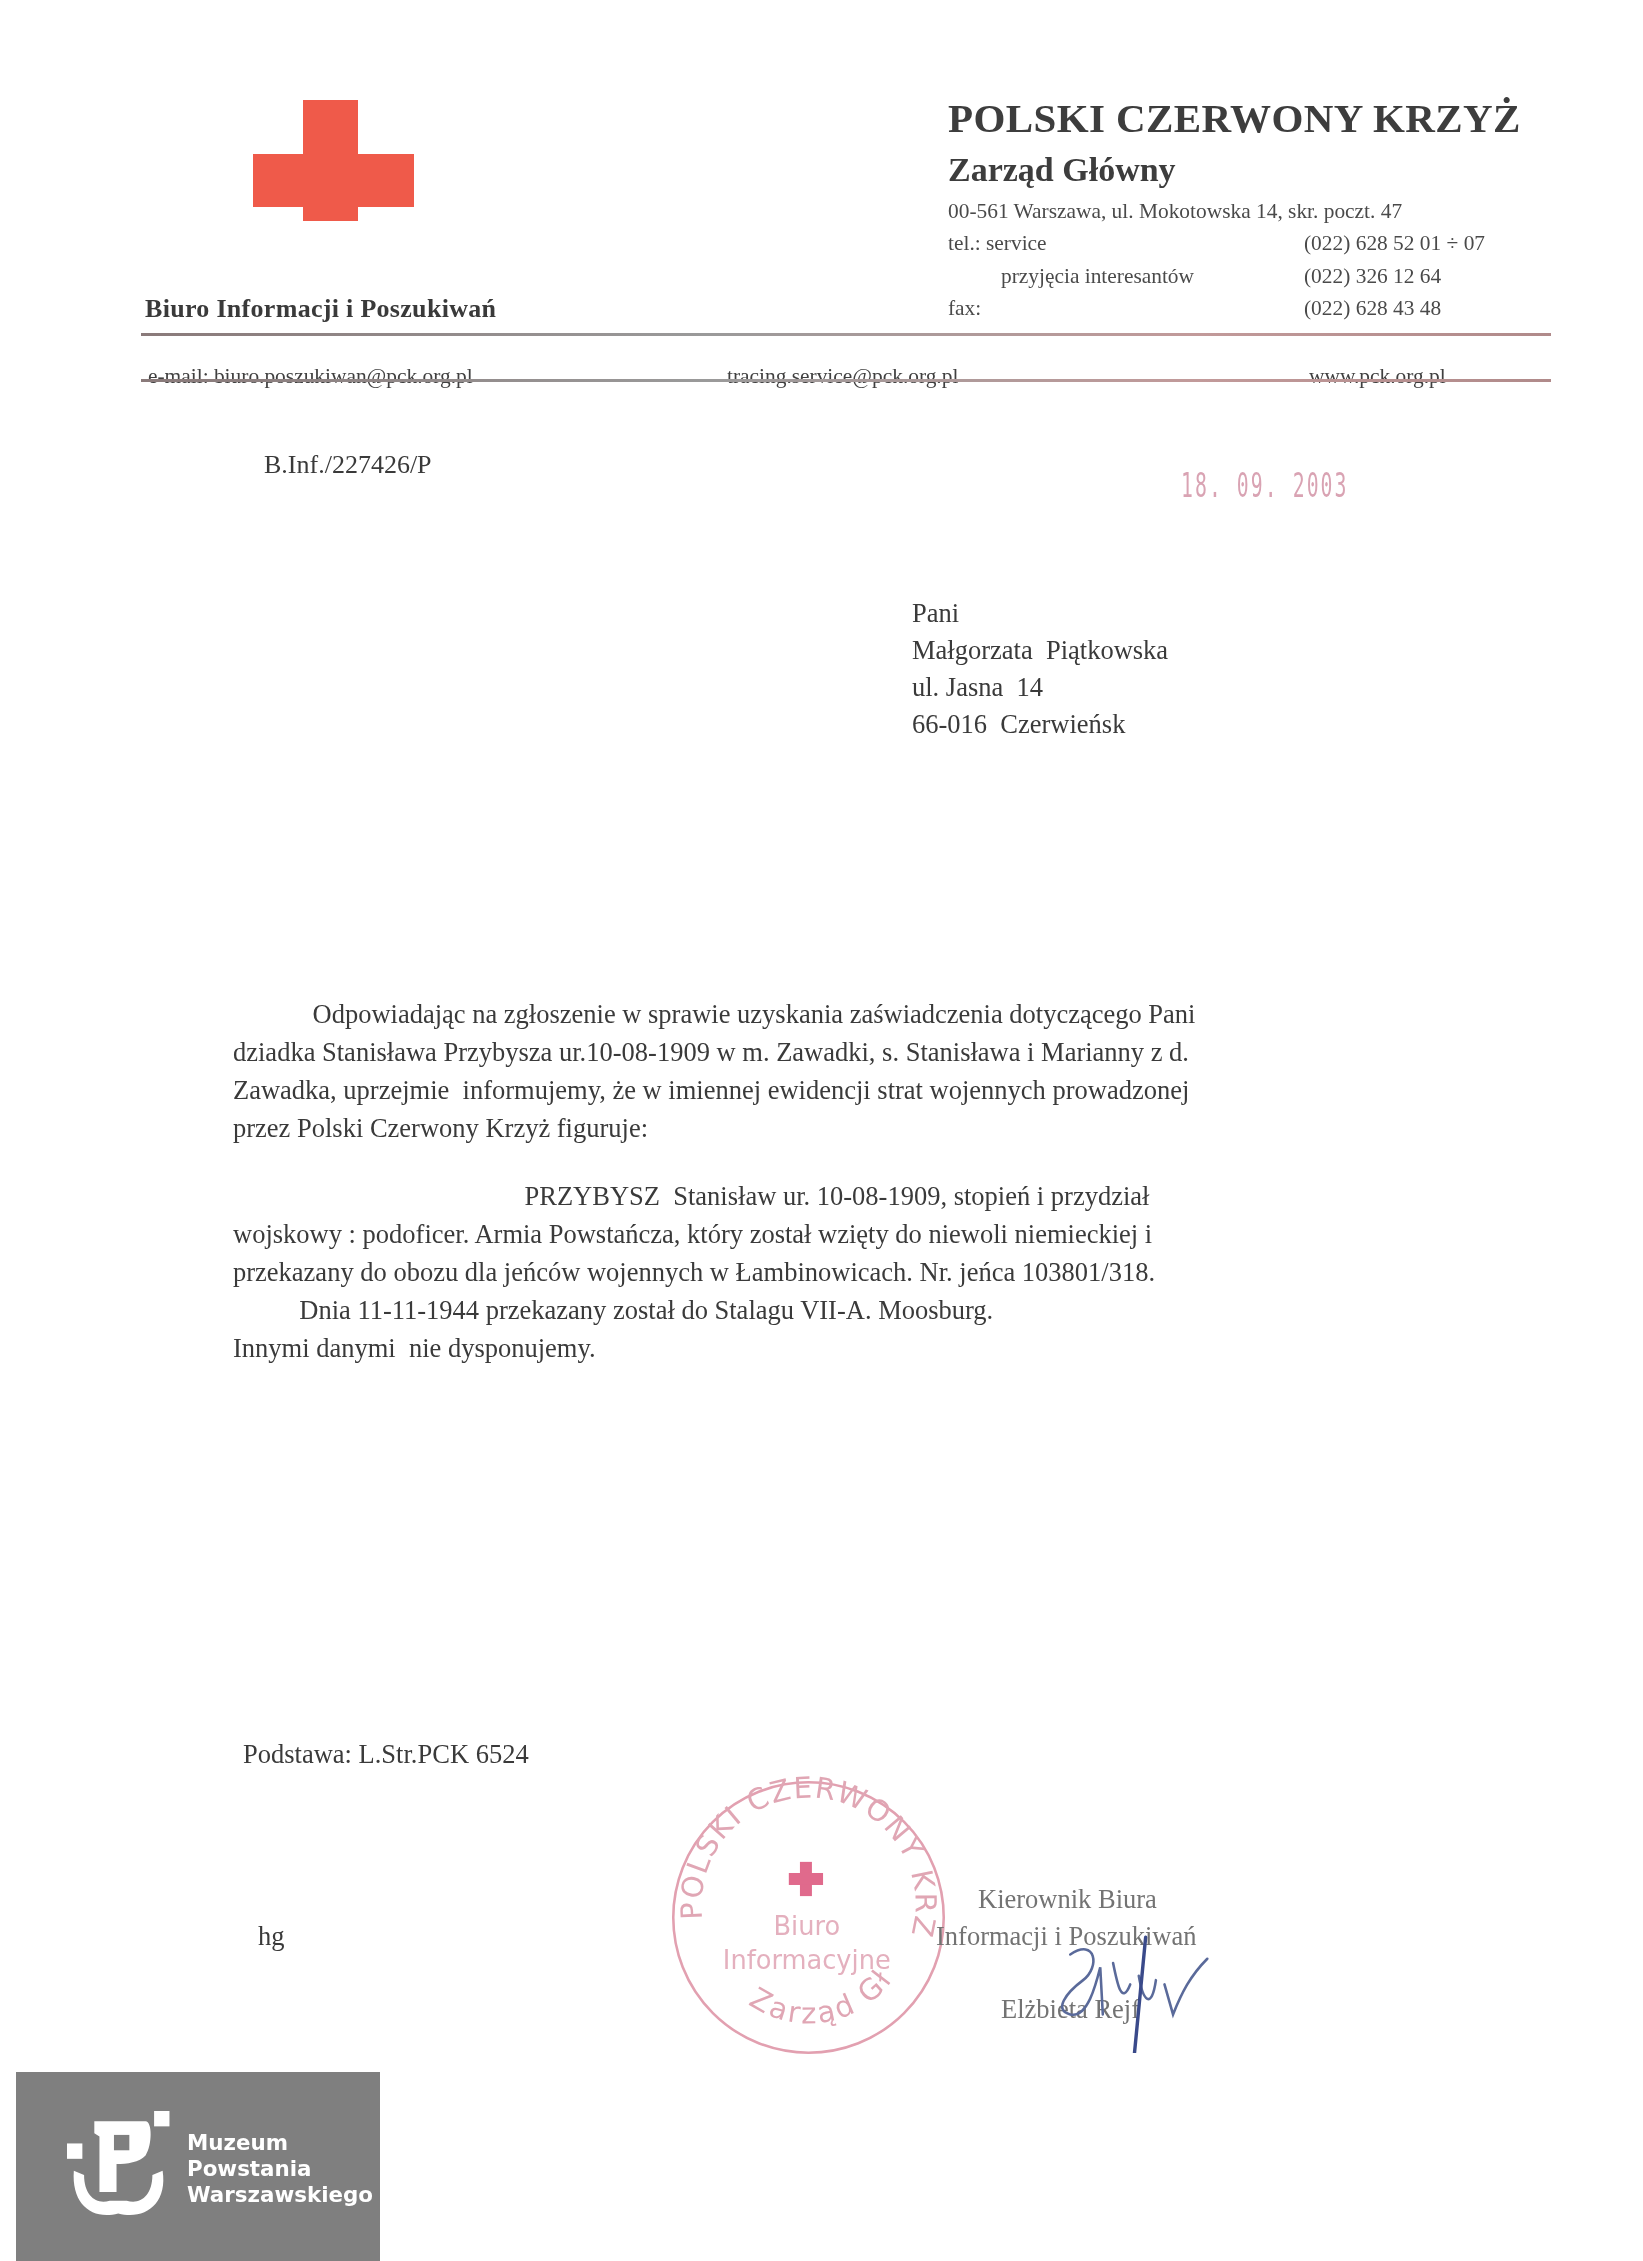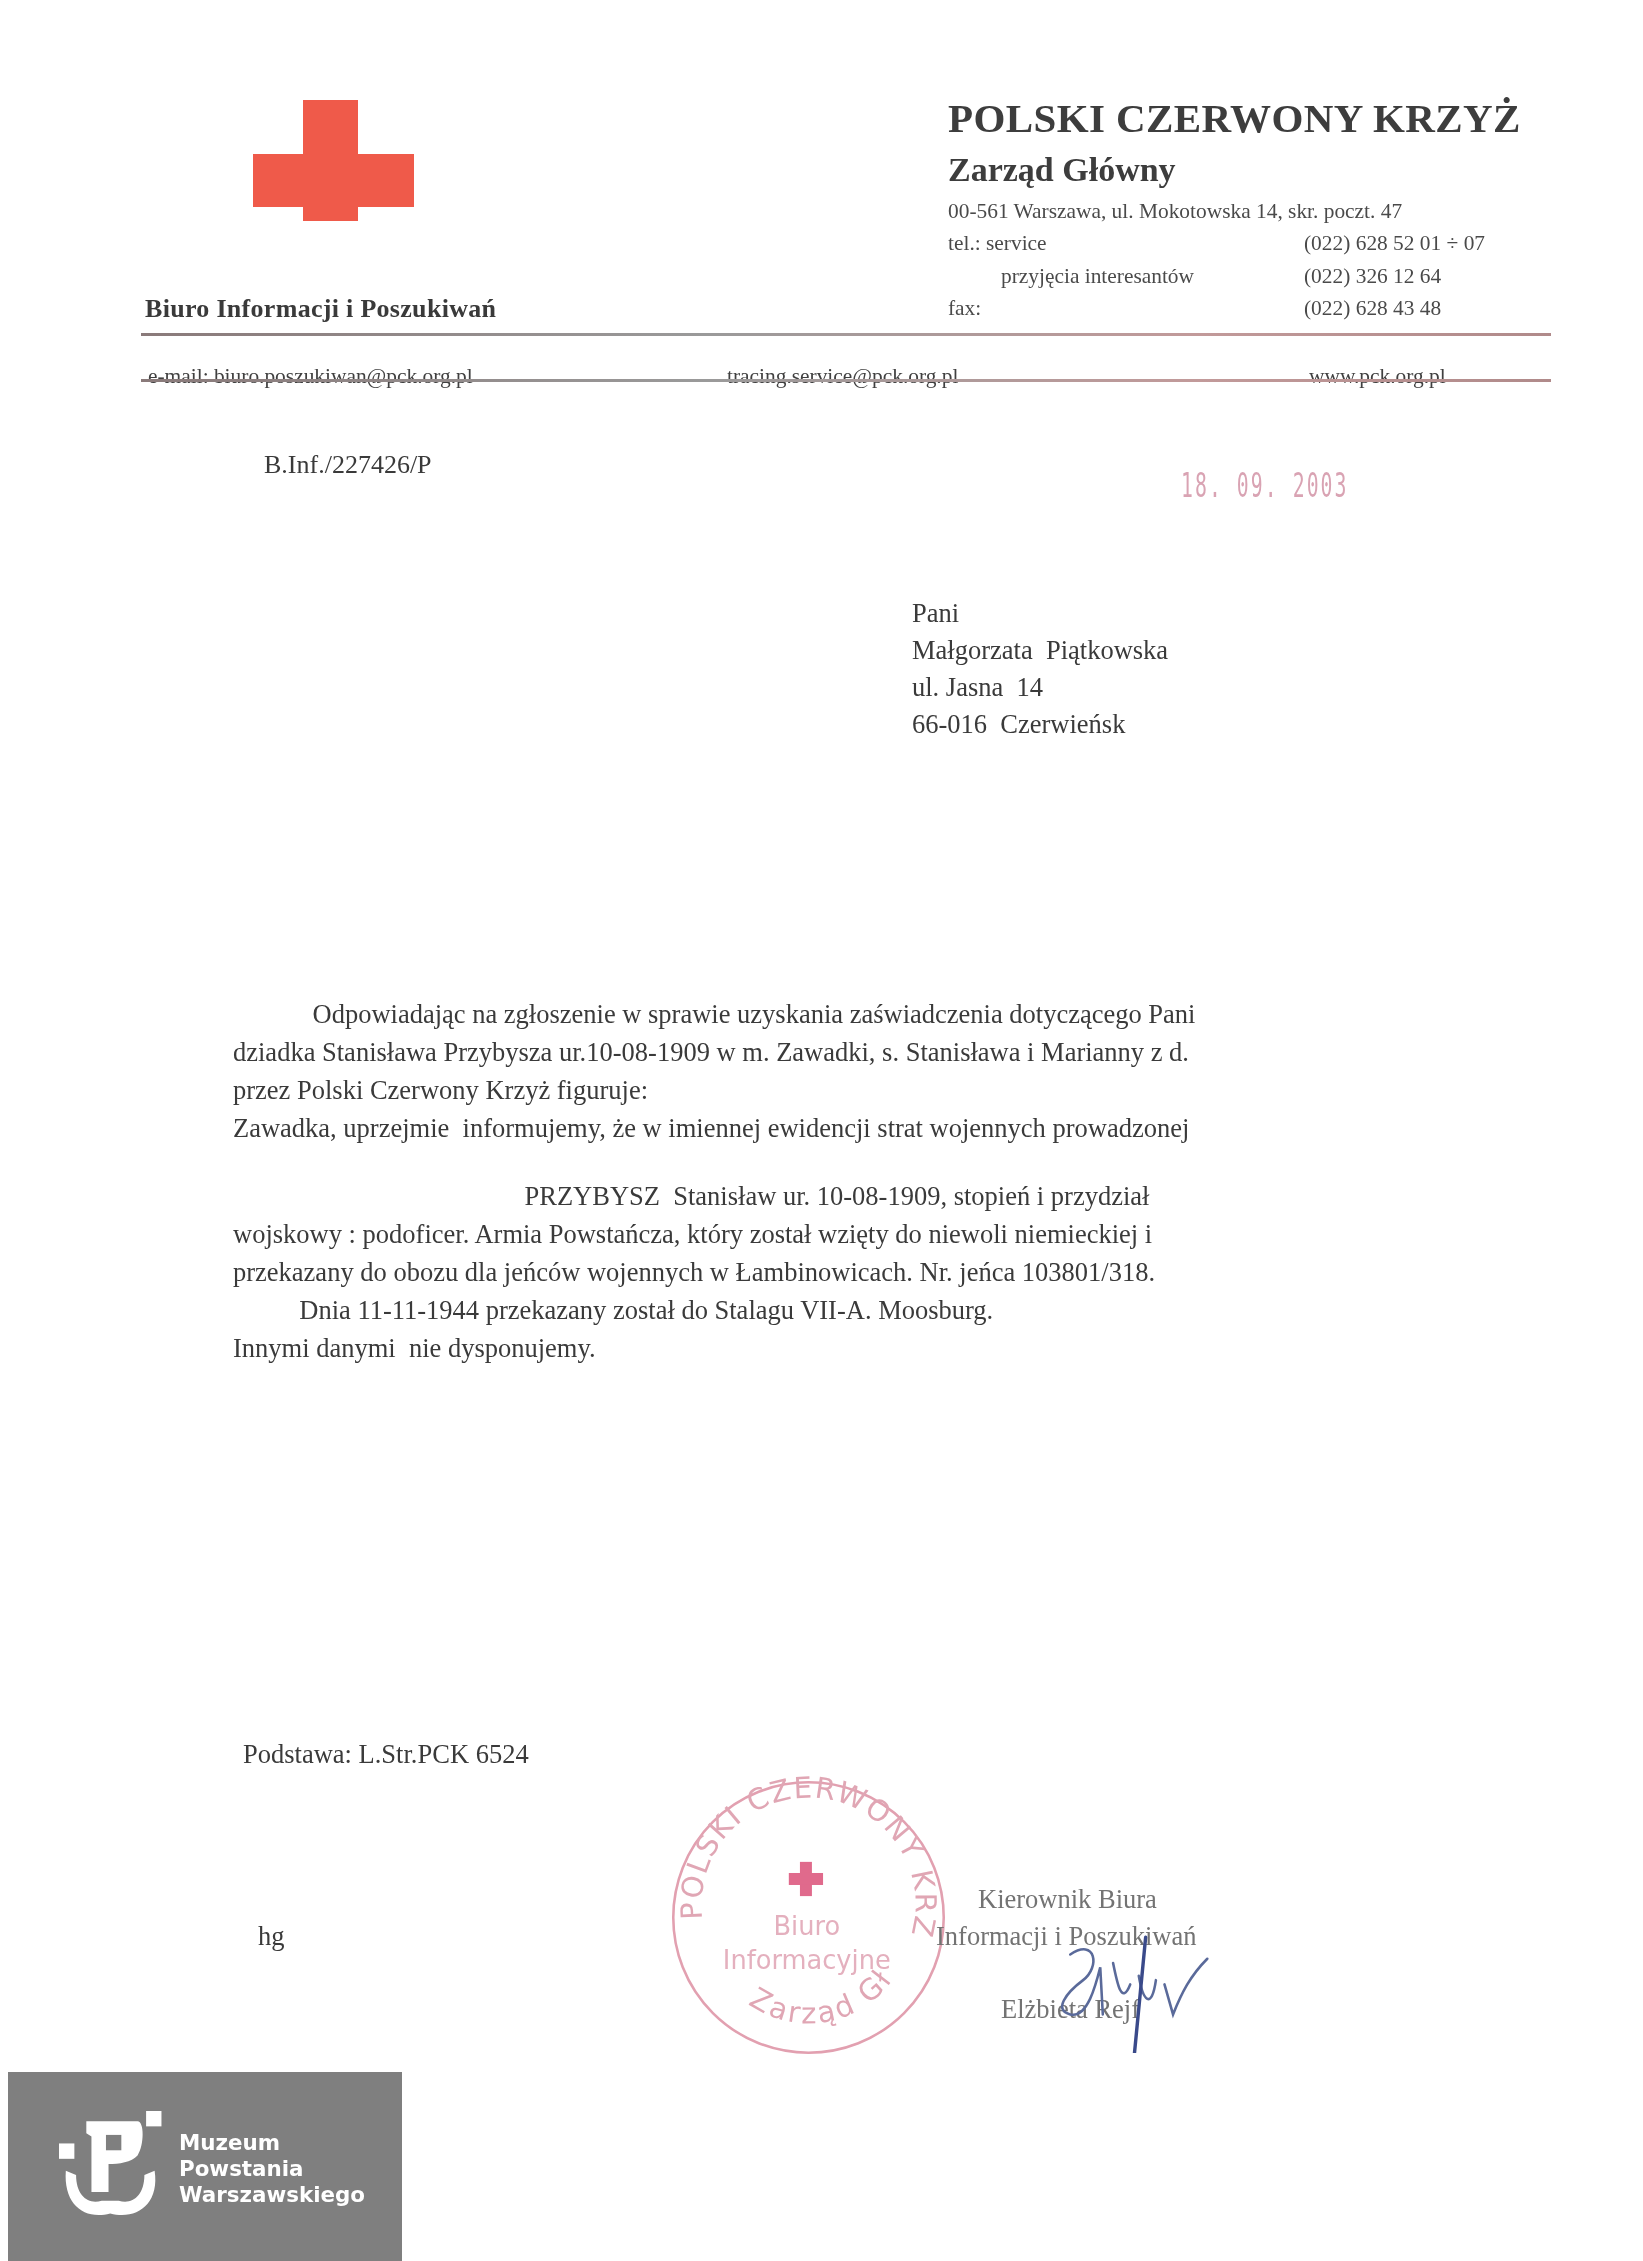--- a/index.html
+++ b/index.html
@@ -30,21 +30,21 @@
   .basis { left: 243px; top: 1739px; font-size: 26.5px; color: #3a3a3a; }
   .initials { left: 258px; top: 1921px; font-size: 26.5px; color: #3a3a3a; }
   .sig-block { left: 937px; top: 1880px; font-size: 26.5px; line-height: 38px; color: #737373; }
   .sig-title1 { left: 978px; top: 1880px; }
   .sig-title2 { left: 936px; top: 1917px; }
   .sig-name { left: 1001px; top: 1990px; }
   .signature { left: 1036px; top: 1933px; width: 197px; height: 120px; }
   
   .stamp { left: 663px; top: 1772px; width: 291px; height: 291px; }
   
-  .museum { left: 8px; top: 2072px; width: 394px; height: 189px; background: #7f7f7f; }
+  .museum { left: 16px; top: 2072px; width: 364px; height: 189px; background: #7f7f7f; }
   .museum-text { left: 171px; top: 58px; color: #ffffff; font-family: "DejaVu Sans", "Liberation Sans", sans-serif; font-weight: bold; font-size: 21.4px; line-height: 26px; }
   .museum-logo { left: 51px; top: 39px; width: 111px; height: 111px; }
 </style>
 </head>
 <body>
 
 <div class="abs cross-v"></div>
 <div class="abs cross-h"></div>
 <div class="abs bureau-title">Biuro Informacji i Poszukiwań</div>
 
@@ -70,22 +70,22 @@
 <div class="abs address">
   <div>Pani</div>
   <div>Małgorzata  Piątkowska</div>
   <div>ul. Jasna  14</div>
   <div>66-016  Czerwieńsk</div>
 </div>
 
 <div class="abs para" style="top:995px;">
   <div>            Odpowiadając na zgłoszenie w sprawie uzyskania zaświadczenia dotyczącego Pani</div>
   <div>dziadka Stanisława Przybysza ur.10-08-1909 w m. Zawadki, s. Stanisława i Marianny z d.</div>
+  <div>Zawadka, uprzejmie  informujemy, że w imiennej ewidencji strat wojennych prowadzonej</div>
   <div>przez Polski Czerwony Krzyż figuruje:</div>
-  <div>Zawadka, uprzejmie  informujemy, że w imiennej ewidencji strat wojennych prowadzonej</div>
 </div>
 
 <div class="abs para" style="top:1177px;">
   <div>                                            PRZYBYSZ  Stanisław ur. 10-08-1909, stopień i przydział</div>
   <div>wojskowy : podoficer. Armia Powstańcza, który został wzięty do niewoli niemieckiej i</div>
   <div>przekazany do obozu dla jeńców wojennych w Łambinowicach. Nr. jeńca 103801/318.</div>
   <div>          Dnia 11-11-1944 przekazany został do Stalagu VII-A. Moosburg.</div>
   <div>Innymi danymi  nie dysponujemy.</div>
 </div>
 

